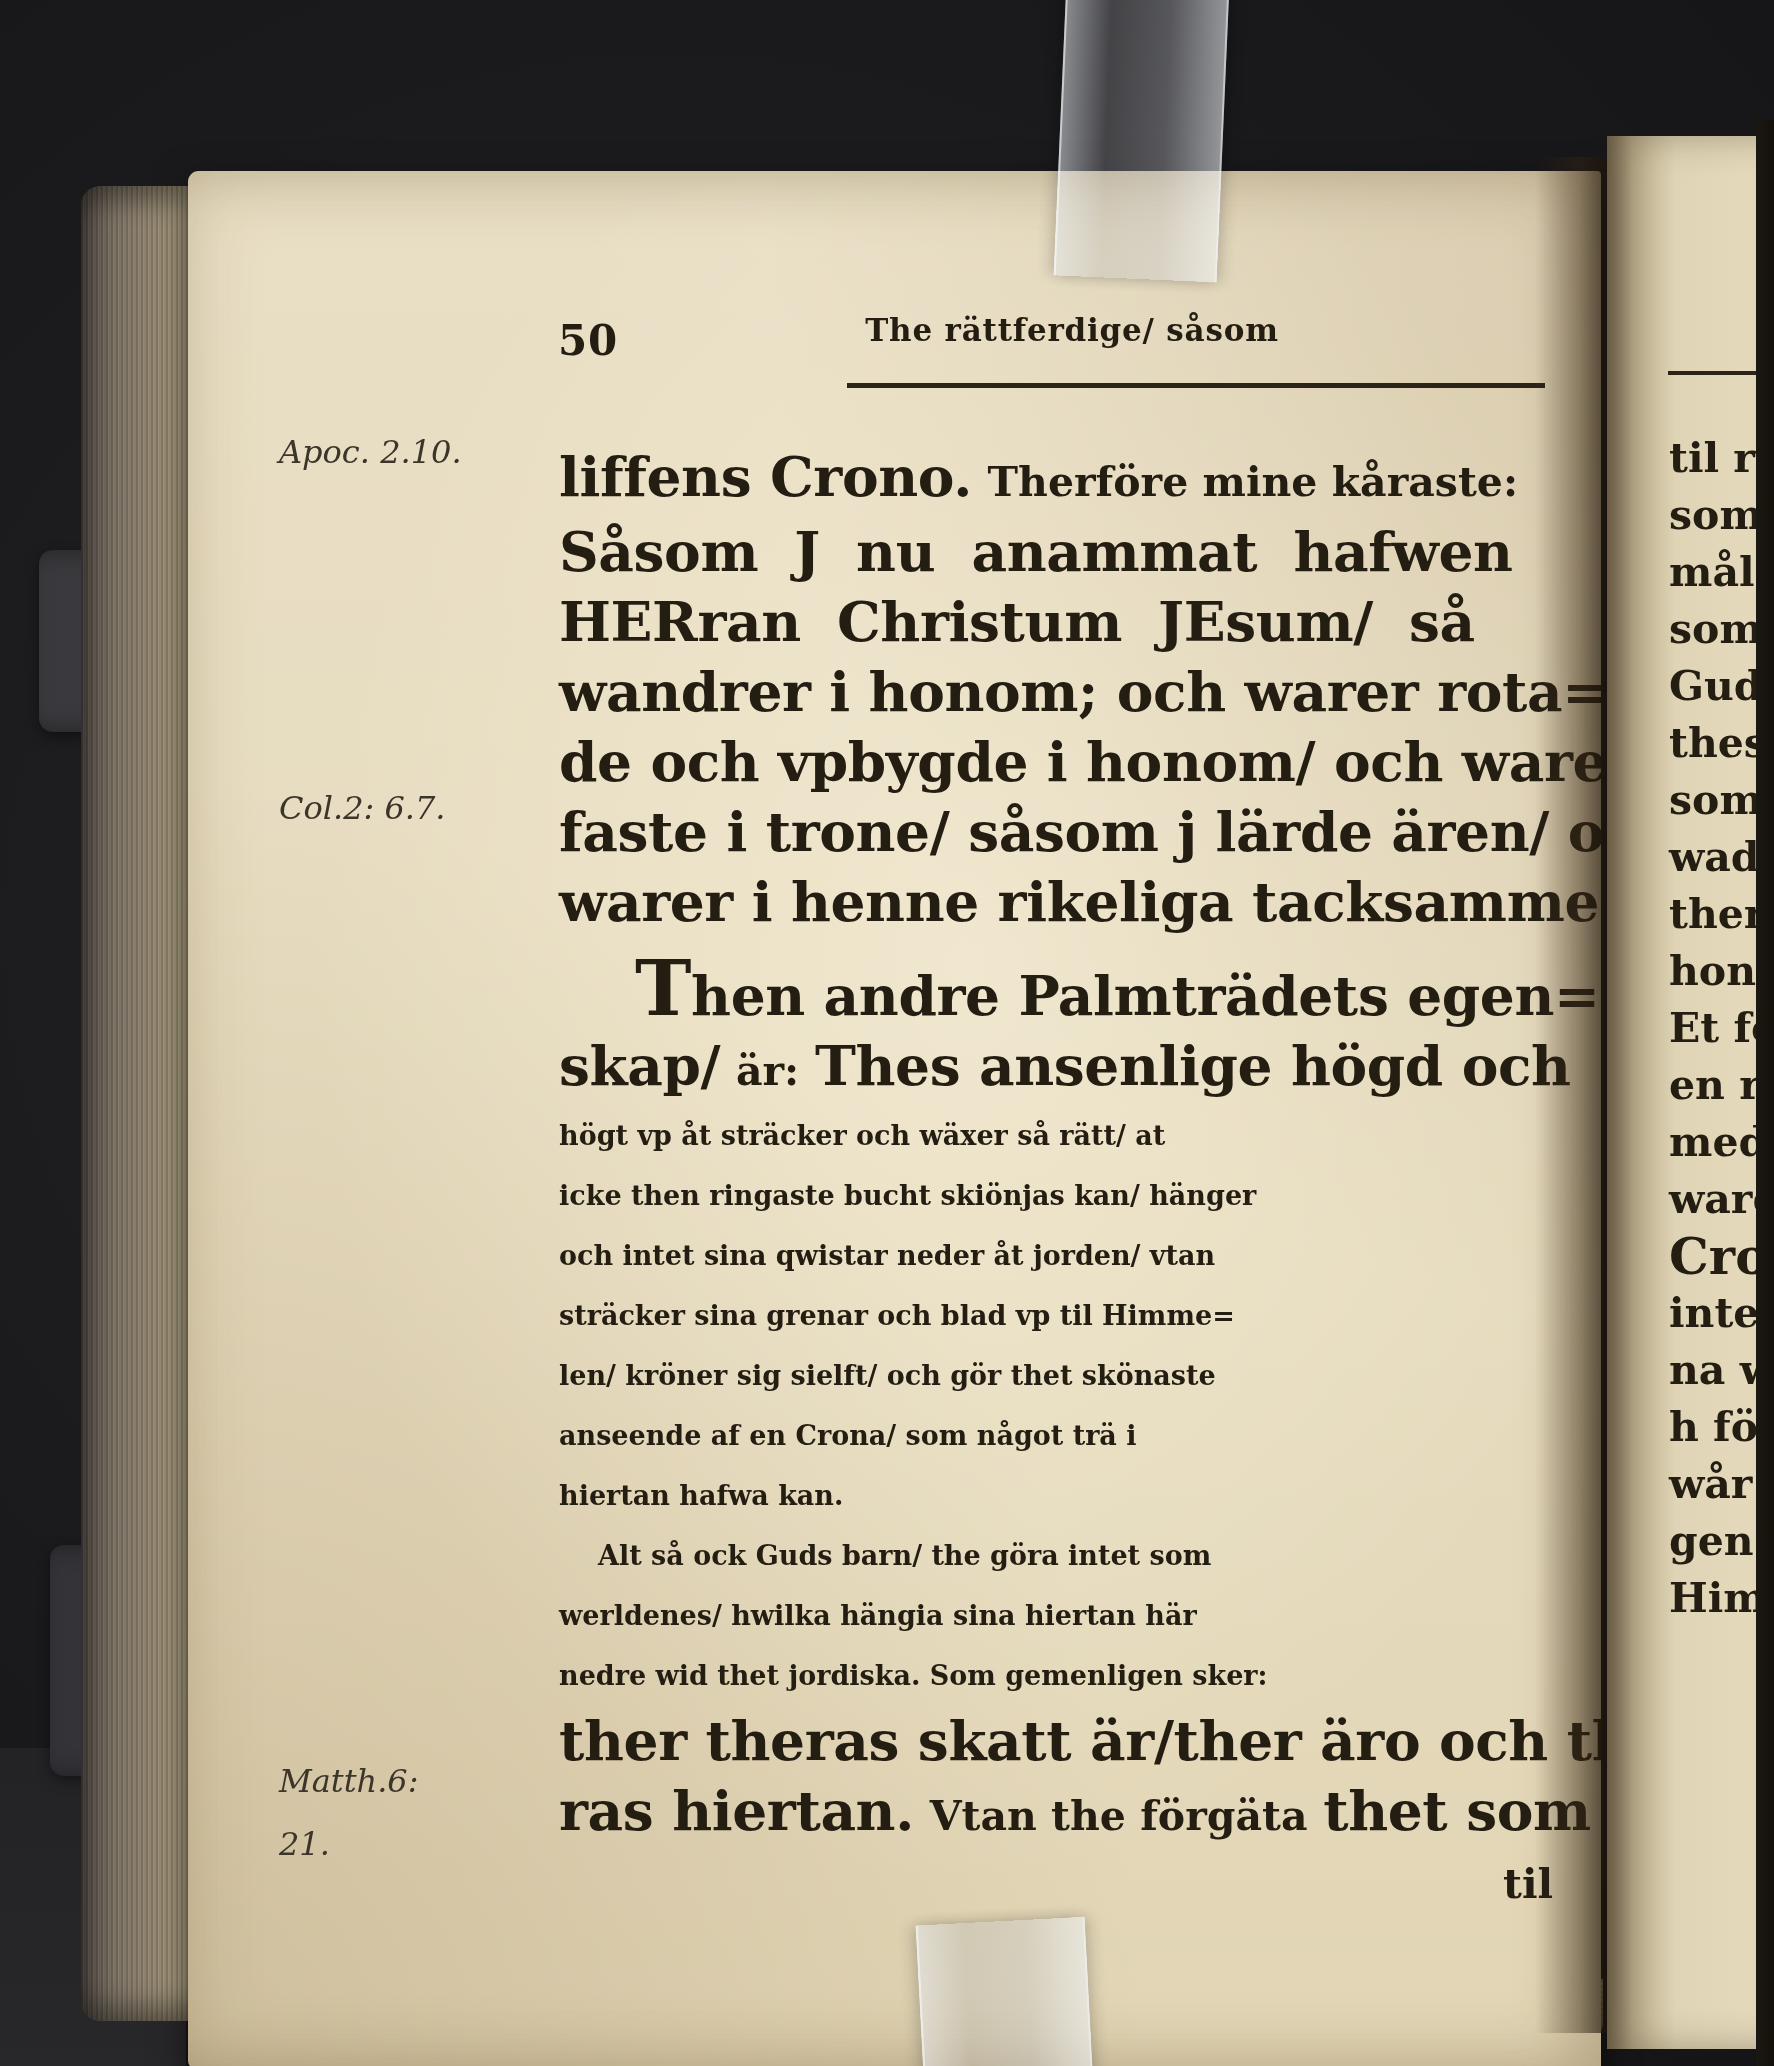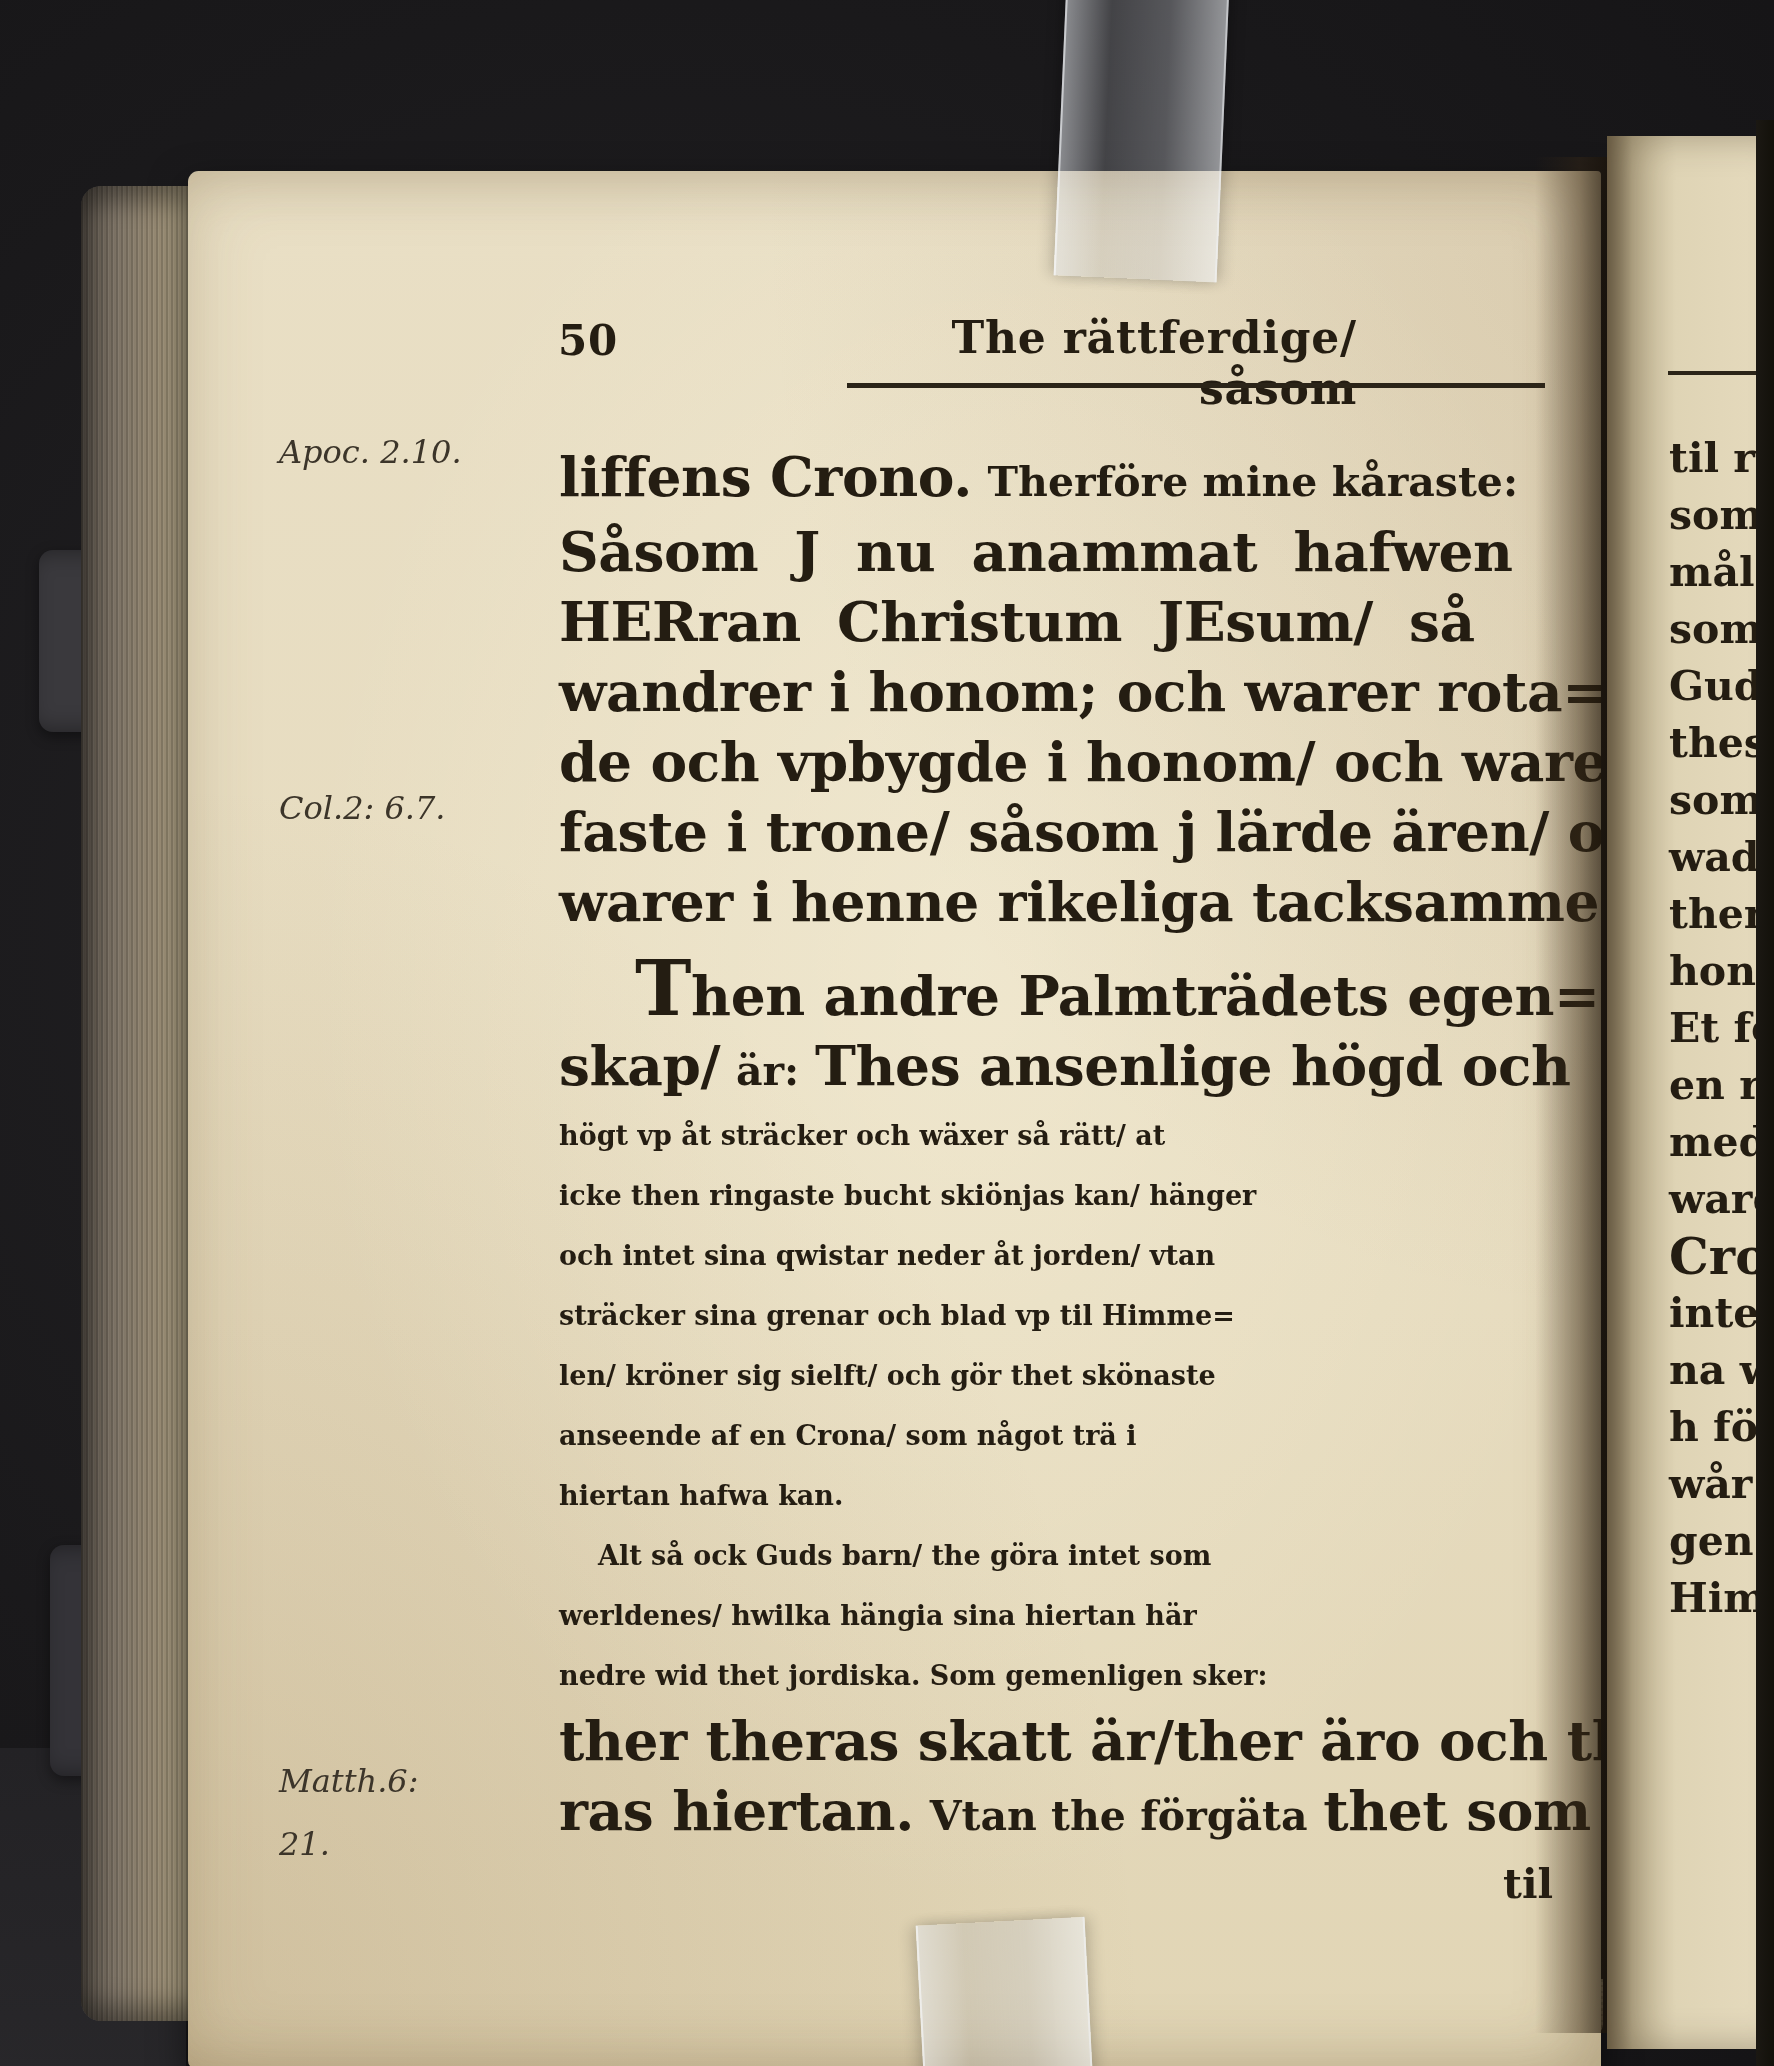--- a/index.html
+++ b/index.html
@@ -42,22 +42,22 @@
       radial-gradient(ellipse at 55% 42%, rgba(255,251,232,0.35) 0%, rgba(255,251,232,0) 60%),
       radial-gradient(ellipse at 0% 100%, rgba(140,110,70,0.22) 0%, rgba(140,110,70,0) 48%),
       radial-gradient(ellipse at 100% 2%, rgba(150,120,80,0.18) 0%, rgba(150,120,80,0) 42%),
       linear-gradient(180deg, #e9dfc5 0%, #e6dbbe 60%, #e1d5b5 100%);
     box-shadow: inset 0 0 74px rgba(120,95,55,0.22), inset -29px 0 58px rgba(95,72,40,0.22),
                 0 14.5px 37px rgba(0,0,0,0.55);
     color:#241d12;
   }
 
   .pagenum { position:absolute; left:370px; top:145px; font-size:42px; font-weight:700; letter-spacing:0.8px; }
-  .running-header { position:absolute; left:599px; top:141px; width:570px; text-align:right;
-    font-size:44px; font-weight:700; letter-spacing:0.8px; }
+  .running-header { position:absolute; left:599px; top:141px; width:570px; text-align:center;
+    font-size:31px; font-weight:700; letter-spacing:0.8px; }
   .header-rule { position:absolute; left:659px; top:212px; width:698px; height:4.5px; background:#2b2418; }
 
   .mn { position:absolute; left:91px; width:252px; text-align:left; font-style:italic;
     font-size:32px; line-height:41px; color:#3c352a; }
   .mn-1 { top:261px; }
   .mn-2 { top:617px; }
   .mn-3 { top:1590px; }
   .mn-sub { padding-right:70px;margin-top:22px; }
 
   .body { position:absolute; left:371px; top:271px; width:1000px; }

